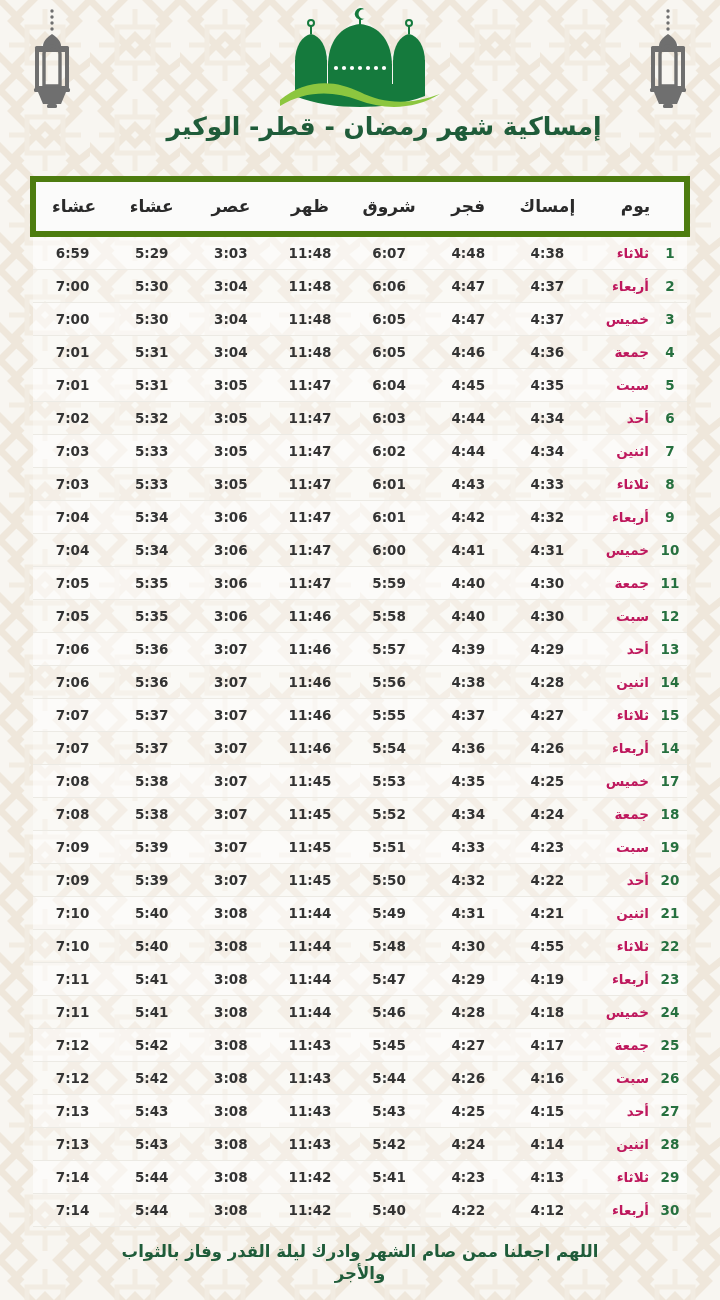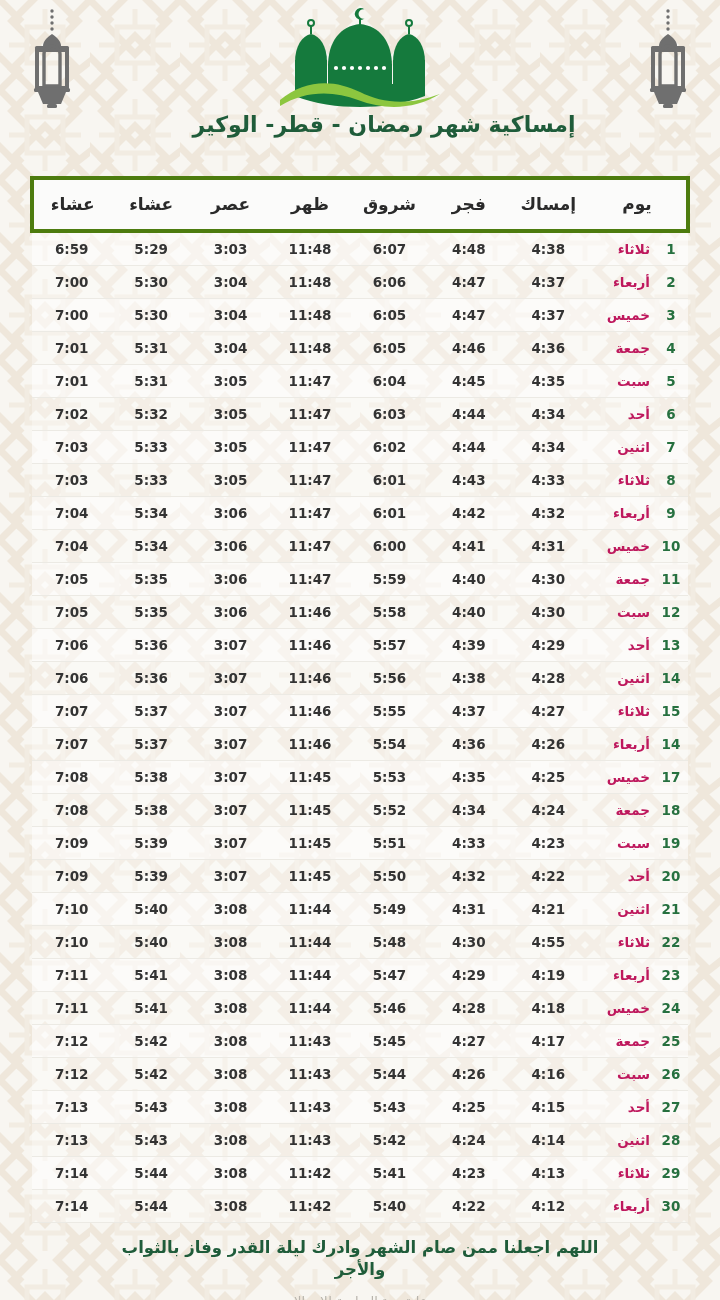--- a/index.html
+++ b/index.html
@@ -55,41 +55,41 @@
     display: flex;
     justify-content: center;
   }
   .mosque { width: 172px; height: 104px; }
 
   .title {
     position: absolute;
     left: 0; right: 0;
     top: 112px;
     text-align: center;
-    font-size: 22px;
+    font-size: 25px;
     font-weight: bold;
     color: #1f5c3a;
     letter-spacing: 0;
     direction: rtl;
     margin-left: 48px;
   }
 
   
   .table-wrap {
     margin: 8px 30px 0 30px;
     direction: rtl;
   }
   table.imsakia {
     width: 100%;
     border-collapse: collapse;
     table-layout: fixed;
   }
   table.imsakia thead th {
     background: #fbfbfa;
-    border: 4px solid #4d7c0f;
+    border: 6px solid #4d7c0f;
     font-size: 17px;
     font-weight: bold;
     color: #2a2a2a;
     padding: 14px 0 15px 0;
     text-align: center;
   }
   table.imsakia thead th:not(:first-child) { border-right: none; }
   table.imsakia thead th:not(:last-child)  { border-left: none; }
 
   table.imsakia tbody td {

